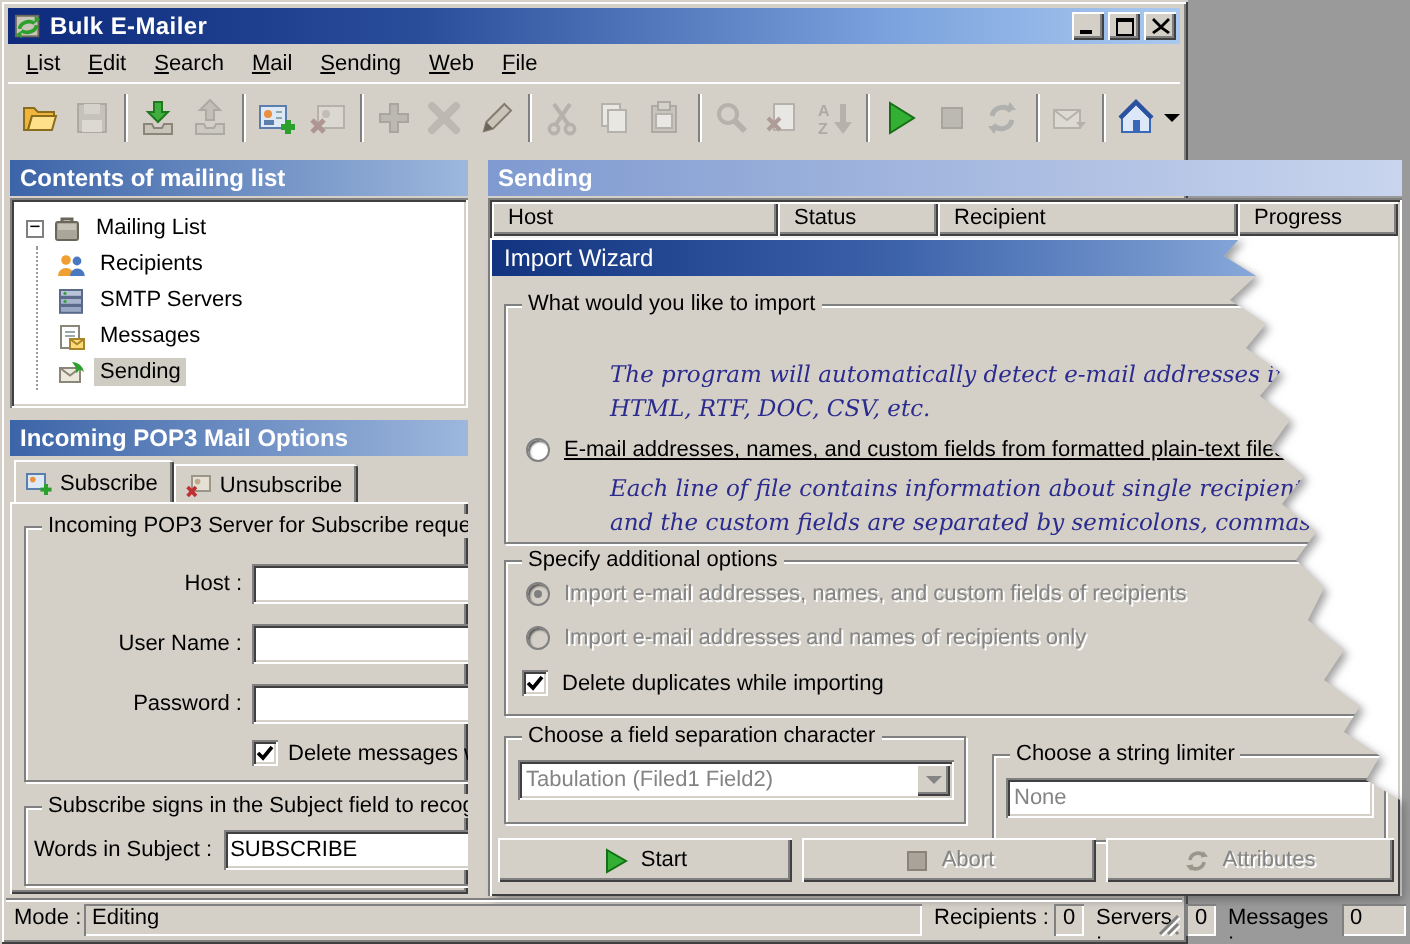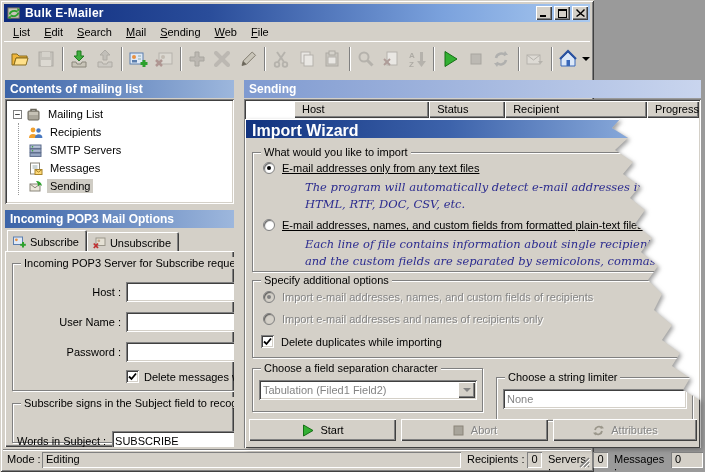--- a/index.html
+++ b/index.html
@@ -73,29 +73,29 @@
   .radio { width:12px; height:12px; border-radius:50%; background:#fff; border:1px solid #808080; flex:none; position:relative;
     box-shadow: inset 1px 1px 1px rgba(64,64,64,.8); }
   .radio.on::after { content:""; position:absolute; left:3px; top:3px; width:4px; height:4px; border-radius:50%; background:#000; }
   .radio.disabled { background:#d4d0c8; }
   .radio.disabled.on::after { background:#808080; }
   .dis { color:#848484; text-shadow:1px 1px 0 #fff; }
 
   
   .listbox { position:absolute; left:244px; top:99px; width:457px; height:349px; background:#fff;
     box-shadow: inset 1px 1px 0 #808080, inset -1px -1px 0 #fff, inset 2px 2px 0 #404040, inset -2px -2px 0 #d4d0c8; }
-  .colhdr { position:absolute; left:2px; top:2px; right:2px; height:17px; display:flex;padding-left:48px; }
+  .colhdr { position:absolute; left:2px; top:2px; right:2px; height:17px; display:flex; }
   .colcell { background:#d4d0c8; padding:2px 0 0 8px; box-shadow: inset 1px 1px 0 #fff, inset -1px -1px 0 #404040, inset -2px -2px 0 #808080; }
 
   
   .wizwrap { position:absolute; left:245px; top:119px; width:455px; height:329px; filter:drop-shadow(2px 2px 2px rgba(80,80,80,.55)); }
   .wizard { position:absolute; inset:0; background:#d4d0c8;
     box-shadow: inset 1px 1px 0 #fff, inset -1px -1px 0 #404040;
     clip-path:polygon(0 0,375px 0,367px 9px,383px 19px,370px 31px,388px 43px,378px 55px,395px 67px,385px 79px,400px 91px,390px 105px,407px 119px,396px 133px,413px 147px,403px 161px,417px 175px,409px 191px,427px 206px,417px 221px,435px 234px,427px 247px,445px 259px,438px 271px,455px 281px,455px 329px,0 329px); }
-  .wiztitle { position:absolute; left:1px; top:1px; right:1px; height:18px; color:#fff; font-weight:bold; font-size:16px; padding:2px 0 0 6px;
+  .wiztitle { position:absolute; left:1px; top:1px; right:1px; height:18px; color:#fff; font-weight:normal; font-size:12px; padding:2px 0 0 6px;
     background:linear-gradient(to right,#12337f 0%,#3d63ab 45%,#88a9da 85%,#b9cdea 100%); }
   .ulink { text-decoration:underline; }
   .idesc { position:absolute; font-family:"DejaVu Serif","Liberation Serif",serif; font-style:italic; color:#2b2b8f; font-size:11.5px; white-space:nowrap; }
   .combo { position:absolute; height:20px; background:#fff; display:flex; align-items:center; padding-left:4px; color:#848484;
     box-shadow: inset 1px 1px 0 #808080, inset -1px -1px 0 #fff, inset 2px 2px 0 #404040, inset -2px -2px 0 #d4d0c8; }
   .combo .arrowbtn { position:absolute; right:2px; top:2px; bottom:2px; width:17px; background:#d4d0c8;
     box-shadow: inset 1px 1px 0 #fff, inset -1px -1px 0 #404040, inset -2px -2px 0 #808080; display:flex; align-items:center; justify-content:center; }
   .combo .arrowbtn::before { content:""; border:4px solid transparent; border-top-color:#848484; margin-top:4px; }
   .wbtn { position:absolute; height:22px; background:#d4d0c8; display:flex; align-items:center; justify-content:center; gap:6px;
     box-shadow: inset 1px 1px 0 #fff, inset -1px -1px 0 #404040, inset -2px -2px 0 #808080; }
@@ -406,21 +406,21 @@
         <span class="chk">
             <svg viewBox="0 0 9 9">
               <path d="M1 4.5 L3.5 7 8 1.5" fill="none" stroke="#000" stroke-width="1.8"></path>
             </svg>
           </span>
         <span style="white-space:nowrap;">Delete messages when done</span>
       </div>
     </div>
     <div class="group" style="left:7px; top:152px; width:310px; height:40px;">
       <span class="glabel">Subscribe signs in the Subject field to recognize</span>
-      <div class="frow" style="left:4px; top:27px; width:300px;">
+      <div class="frow" style="left:4px; top:11px; width:300px;">
         <span class="flabel" style="white-space:nowrap;">Words in Subject :</span>
         <input class="tinput" style="width: 140px; margin-left: 6px; font-weight: normal;" value="SUBSCRIBE">
       </div>
     </div>
   </div>
 
   <div class="phdr light" style="left:244px; top:80px; width:457px;"><span>Sending</span></div>
 
   <div class="listbox">
     <div class="colhdr">
@@ -430,24 +430,20 @@
       <div class="colcell" style="flex:1;">Progress</div>
     </div>
   </div>
 
   <div class="wizwrap">
     <div class="wizard">
       <div class="wiztitle"><span>Import Wizard</span></div>
 
       <div class="group" style="left:7px; top:33px; width:441px; height:120px;">
         <span class="glabel">What would you like to import</span>
-        <div class="frow" style="left:10px; top:9px; gap:7px;">
-          <span class="radio on"></span>
-          <span class="ulink" style="white-space:nowrap;">E-mail addresses only from any text files</span>
-        </div>
         <div class="idesc" style="left:52px; top:27px;">The program will automatically detect e-mail addresses in source text files such as</div>
         <div class="idesc" style="left:52px; top:44px;">HTML, RTF, DOC, CSV, etc.</div>
         <div class="frow" style="left:10px; top:66px; gap:7px;">
           <span class="radio"></span>
           <span class="ulink" style="white-space:nowrap;">E-mail addresses, names, and custom fields from formatted plain-text files</span>
         </div>
         <div class="idesc" style="left:52px; top:84px;">Each line of file contains information about single recipient, where the name, the a</div>
         <div class="idesc" style="left:52px; top:101px;">and the custom fields are separated by semicolons, commas or tabulations.</div>
       </div>
 

